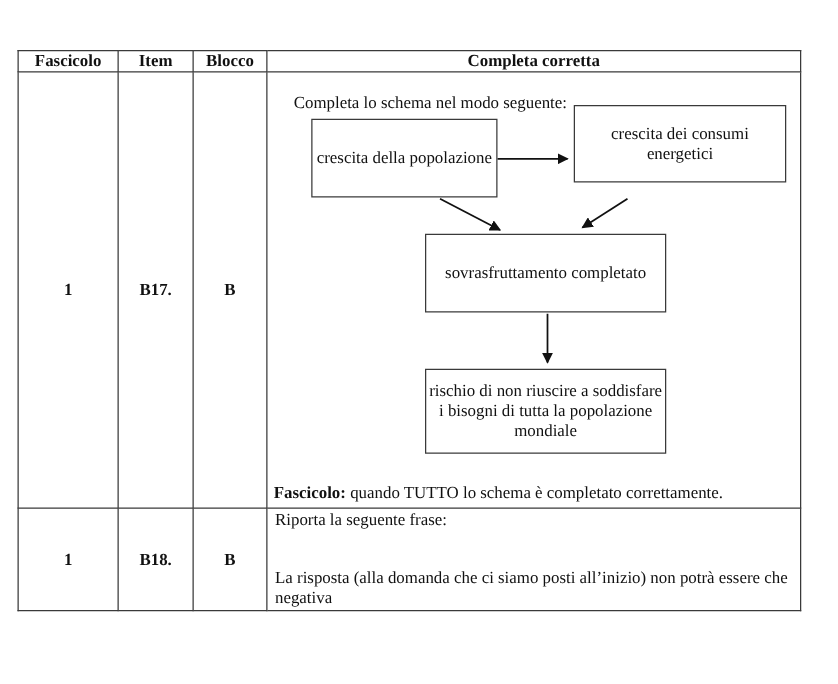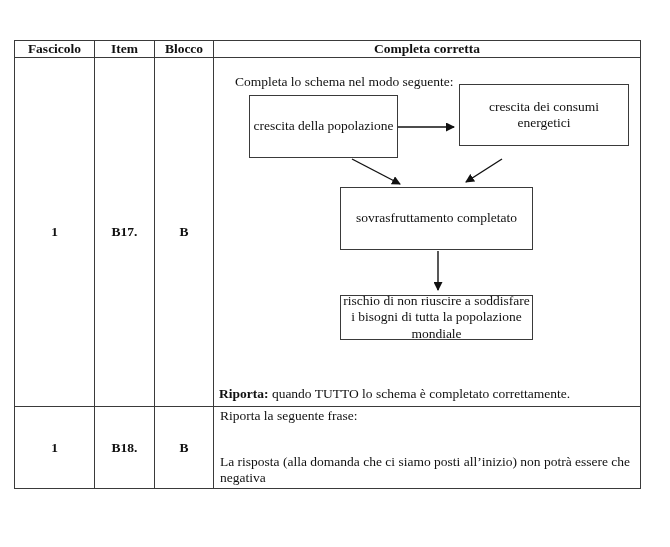--- a/index.html
+++ b/index.html
@@ -50,21 +50,21 @@
     display:flex;align-items:center;justify-content:center;
     text-align:center;
     line-height:1.2;
     padding:0 2px;
     box-sizing:border-box;
     background:#ffffff;
   }
   .fbox.pop{left:11px;top:37px;width:149px;height:63px;margin-left:24px;}
   .fbox.energy{left:245px;top:26px;width:170px;height:62px;}
   .fbox.over{left:126px;top:129px;width:193px;height:63px;}
-  .fbox.risk{left:126px;top:237px;width:193px;height:45px;}
+  .fbox.risk{left:126px;top:237px;width:193px;height:68px;}
   svg.arrows{
     position:absolute;left:0;top:0;width:427px;height:348px;
     pointer-events:none;
   }
   .footer-line{
     position:absolute;left:5px;bottom:3px;margin:0;white-space:nowrap;
   }
   .footer-line .lbl{font-weight:bold;}
   td.b18cell{
     padding:1px 6px 2px 6px;
@@ -119,21 +119,21 @@
           <div class="fbox energy">
             <span>crescita dei consumi energetici</span>
           </div>
           <div class="fbox over">
             <span>sovrasfruttamento completato</span>
           </div>
           <div class="fbox risk">
             <span>rischio di non riuscire a soddisfare i bisogni di tutta la popolazione mondiale</span>
           </div>
 
-          <p class="footer-line"><span class="lbl">Riporta:</span><span> quando TUTTO lo schema è completato correttamente.</span></p>
+          <p class="footer-line"><span class="lbl">Fascicolo:</span><span> quando TUTTO lo schema è completato correttamente.</span></p>
         </div>
       </td>
     </tr>
 
     <tr class="row-b18">
       <td class="meta">1</td>
       <td class="meta">B18.</td>
       <td class="meta">B</td>
       <td class="b18cell">
         <p>Riporta la seguente frase:</p>

